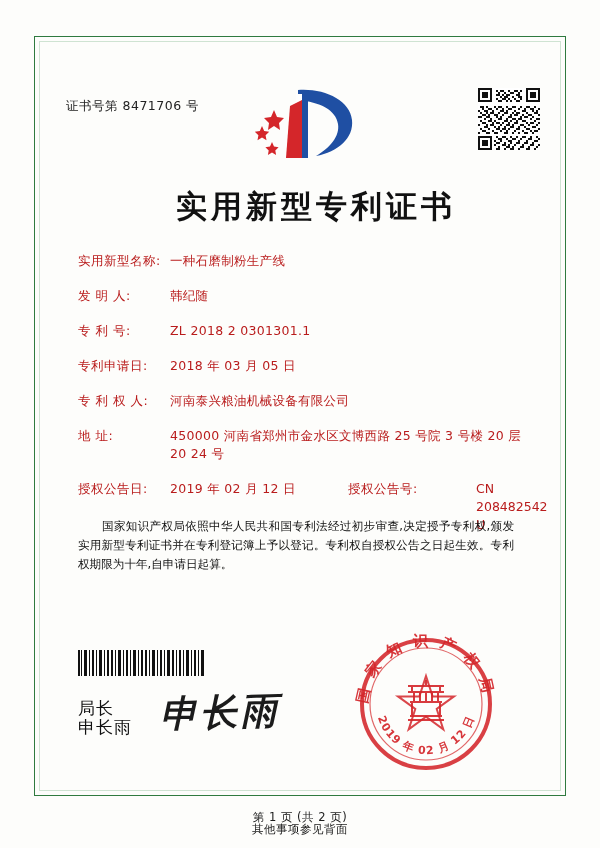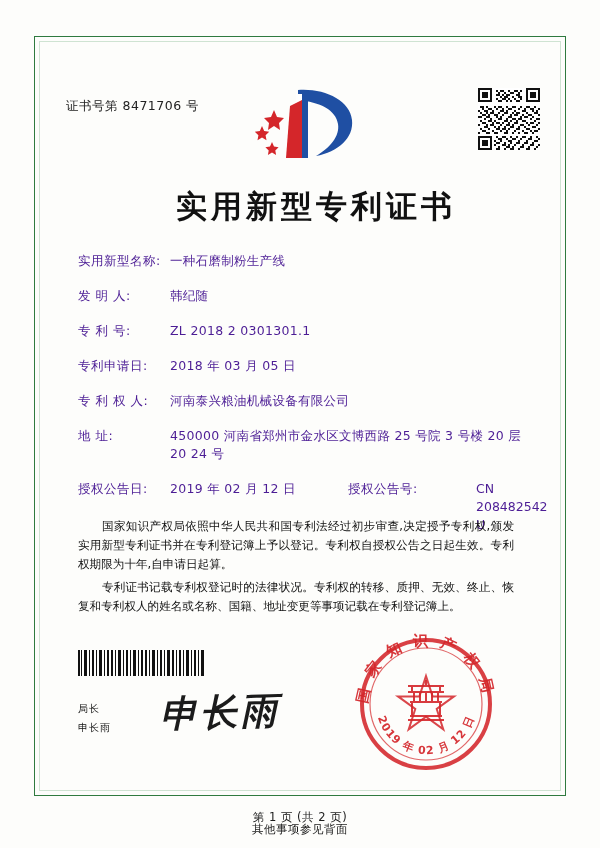--- a/index.html
+++ b/index.html
@@ -77,21 +77,21 @@
     position: absolute;
     left: 78px; top: 252px;
     width: 452px;
   }
   .field-row {
     display: flex;
     align-items: flex-start;
     margin-bottom: 17px;
     font-size: 12.5px;
     line-height: 18px;
-    color: #4c1d95;
+    color: #b91c1c;
   }
   .field-label {
     width: 92px;
     flex: 0 0 92px;
     letter-spacing: 0.5px;
     white-space: nowrap;
   }
   .field-value {
     flex: 1;
     letter-spacing: 0.3px;
@@ -128,21 +128,21 @@
   .barcode {
     position: absolute;
     left: 78px; top: 650px;
     width: 128px; height: 26px;
   }
 
   
   .sign-label {
     position: absolute;
     left: 78px; top: 699px;
-    font-size: 10px;
+    font-size: 17px;
     line-height: 19px;
     letter-spacing: 1px;
     color: #111;
   }
   .sign-script {
     position: absolute;
     left: 160px; top: 688px;
     font-family: "DejaVu Serif", "Liberation Serif", serif;
     font-size: 37px;
     font-style: italic;
@@ -452,21 +452,20 @@
       <div class="field-label">授权公告日:</div>
       <div class="field-value">2019 年 02 月 12 日</div>
       <div class="field-label2">授权公告号:</div>
       <div class="field-value2">CN 208482542 U</div>
     </div>
 
   </div>
 
   <div class="paragraphs">
     <p>国家知识产权局依照中华人民共和国专利法经过初步审查,决定授予专利权,颁发实用新型专利证书并在专利登记簿上予以登记。专利权自授权公告之日起生效。专利权期限为十年,自申请日起算。</p>
-    <p>专利证书记载专利权登记时的法律状况。专利权的转移、质押、无效、终止、恢复和专利权人的姓名或名称、国籍、地址变更等事项记载在专利登记簿上。</p>
   </div>
 
   <div class="barcode">
     <svg viewBox="0 0 128 26" width="128" height="26" shape-rendering="crispEdges">
       <rect width="128" height="26" fill="#fdfdfb"></rect>
       <g fill="#111111">
         <rect x="0" y="0" width="2" height="26"></rect>
           <rect x="3" y="0" width="1" height="26"></rect>
         <rect x="6" y="0" width="3" height="26"></rect>
           <rect x="11" y="0" width="1" height="26"></rect>

